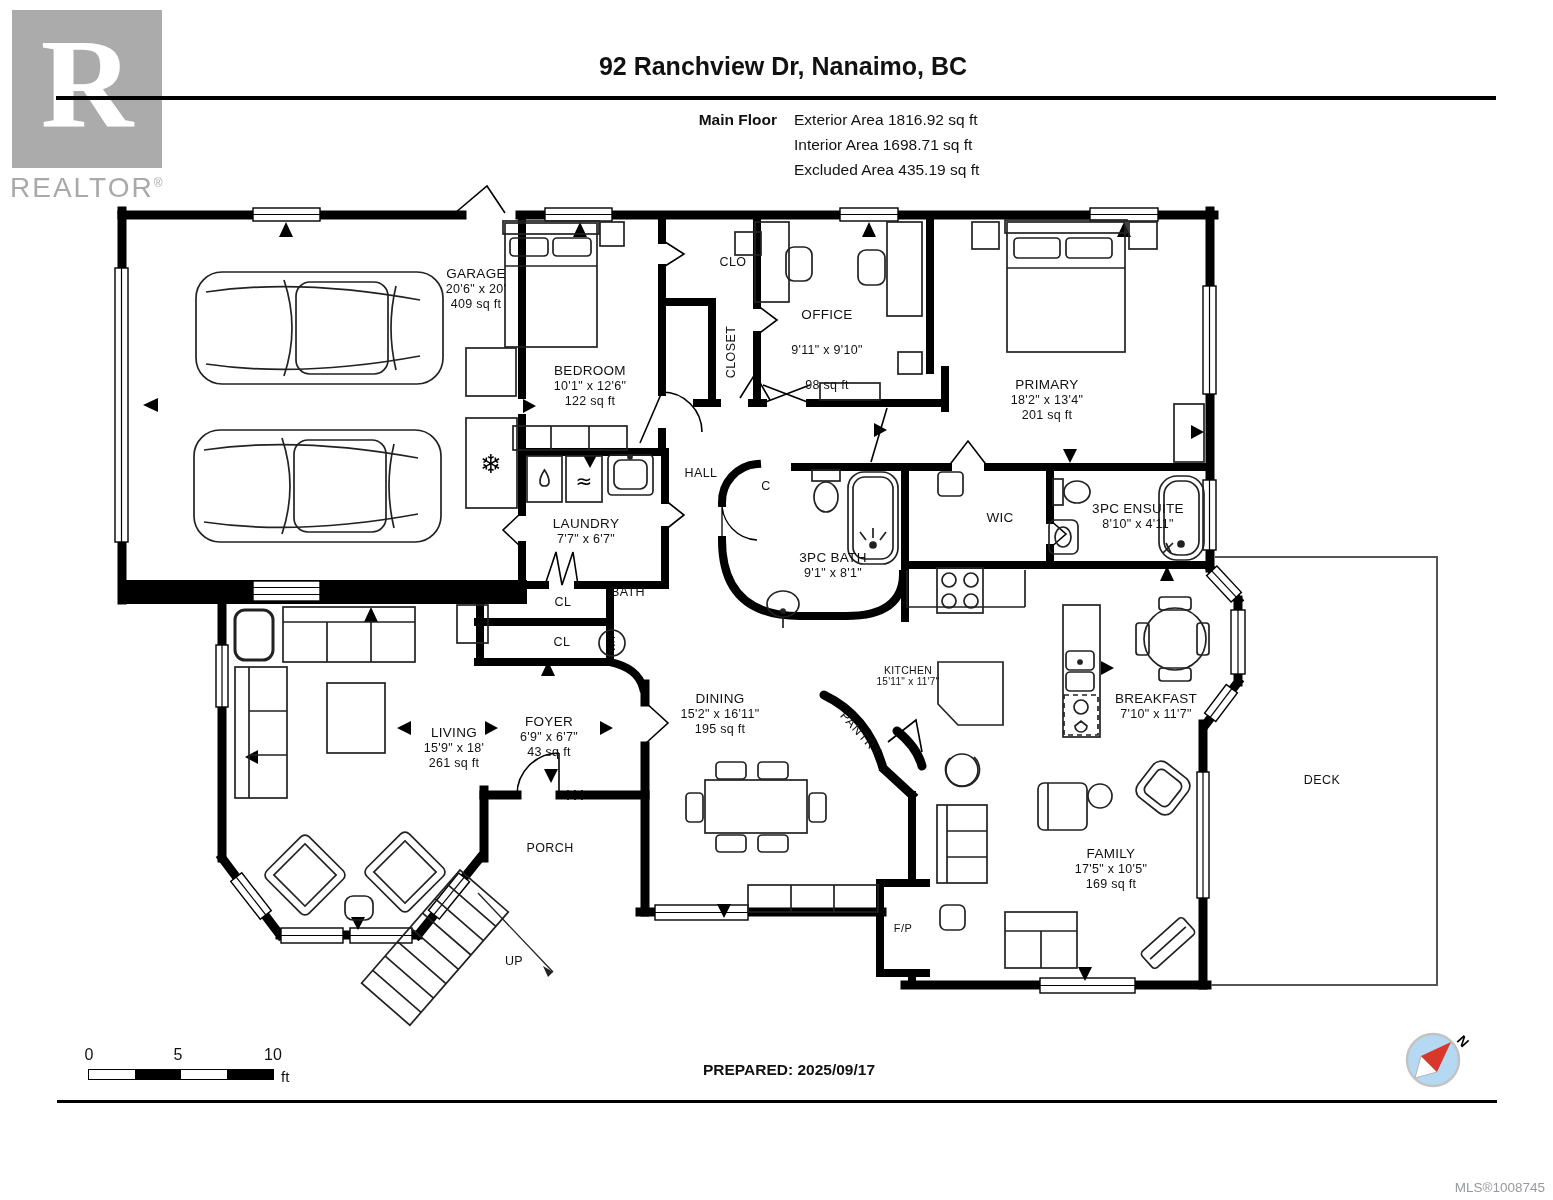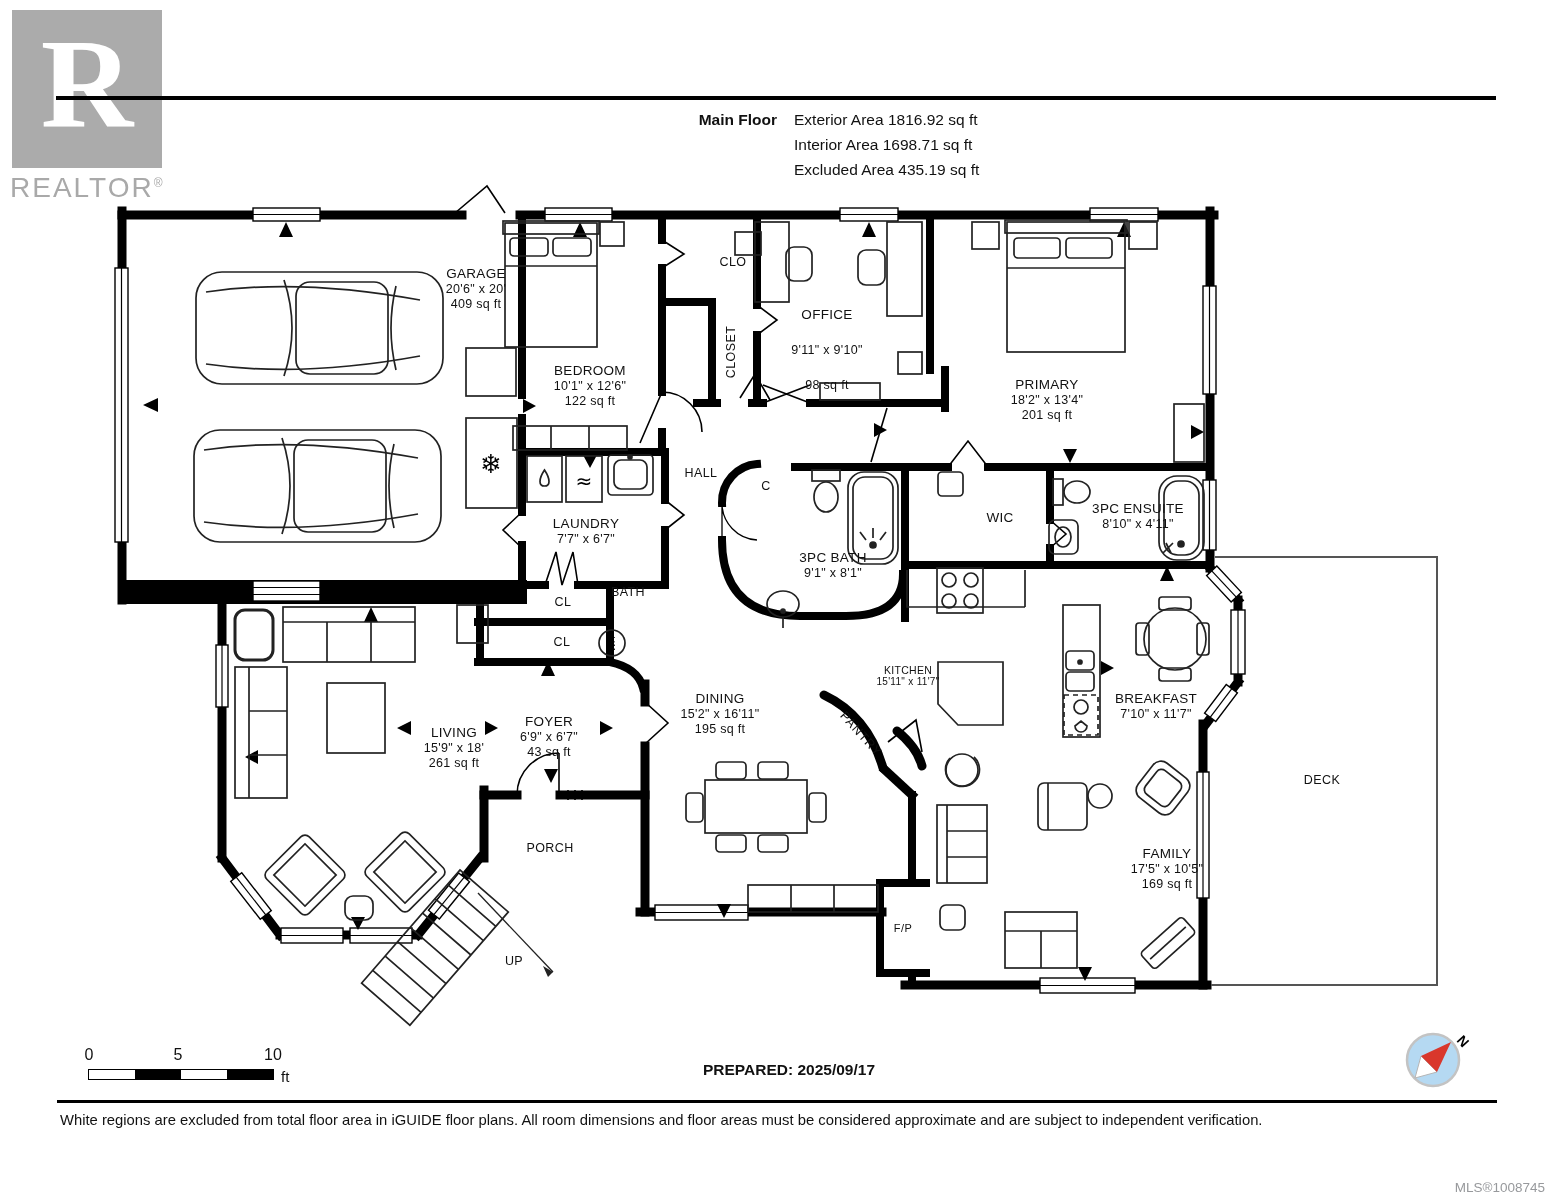--- a/index.html
+++ b/index.html
@@ -40,20 +40,21 @@
 </head>
 <body>
 
 <div id="page">
 
   <div class="logo-box">
     <span class="logo-r">R</span>
   </div>
   <div class="logo-word"><span>REALTOR</span><sup>®</sup></div>
 
+  <div class="title">92 Ranchview Dr, Nanaimo, BC</div>
   <div class="hrule" style="left:56px;top:96px;width:1440px;height:3.5px;"></div>
   <div class="floor-label">Main Floor</div>
   <div class="area-line" style="top:111px;">Exterior Area 1816.92 sq ft</div>
   <div class="area-line" style="top:136px;">Interior Area 1698.71 sq ft</div>
   <div class="area-line" style="top:161px;">Excluded Area 435.19 sq ft</div>
 
   <svg width="1553" height="1200" viewBox="0 0 1553 1200">
 
     <g stroke="#000" stroke-width="9" fill="none" stroke-linecap="square">
       <path d="M122,215 H462 M520,215 H1214"></path>
@@ -439,21 +440,21 @@
       <span class="ar">195 sq ft</span>
   </div>
   <div class="rlabel small" style="left:908px;top:676px;">
     <span class="nm">KITCHEN</span>
       <span class="dm">15'11" x 11'7"</span>
   </div>
   <div class="rlabel" style="left:1156px;top:706px;">
     <span class="nm">BREAKFAST</span>
       <span class="dm">7'10" x 11'7"</span>
   </div>
-  <div class="rlabel" style="left:1167px;top:869px;">
+  <div class="rlabel" style="left:1111px;top:869px;">
     <span class="nm">FAMILY</span>
       <span class="dm">17'5" x 10'5"</span>
       <span class="ar">169 sq ft</span>
   </div>
 
   <div class="sl" style="left:733px;top:262px;">CLO</div>
   <div class="sl rot90" style="left:731px;top:352px;">CLOSET</div>
   <div class="sl" style="left:701px;top:473px;">HALL</div>
   <div class="sl" style="left:766px;top:486px;">C</div>
   <div class="sl" style="left:563px;top:602px;">CL</div>
@@ -478,16 +479,15 @@
   <div class="prepared">PREPARED: 2025/09/17</div>
 
   <svg class="abs" style="left:1402px;top:1028px;" width="68" height="64" viewBox="0 0 68 64">
     <circle cx="31" cy="32" r="26" fill="#b5d9f2" stroke="#c3c3c3" stroke-width="2.5"></circle>
     <polygon points="13,50 19,28 35,44" fill="#ffffff" stroke="#b5b5b5" stroke-width="1"></polygon>
     <polygon points="49,14 19,28 35,44" fill="#d9372c"></polygon>
     <text x="57" y="14" font-size="14" font-weight="bold" font-family="Liberation Sans, sans-serif" transform="rotate(48 57 10)">N</text>
   </svg>
 
   <div class="hrule" style="left:57px;top:1100px;width:1440px;height:3px;"></div>
-  <div class="disclaimer">White regions are excluded from total floor area in iGUIDE floor plans. All room dimensions and floor areas must be considered approximate and are subject to independent verification.</div>
   <div class="mls">MLS®1008745</div>
 
 </div>
 
 </body></html>

